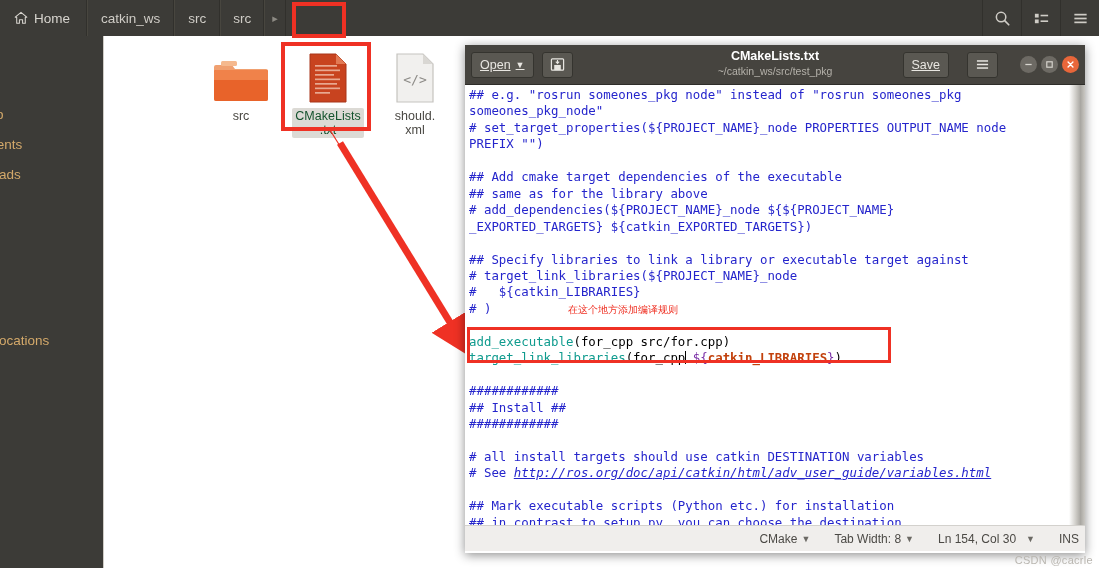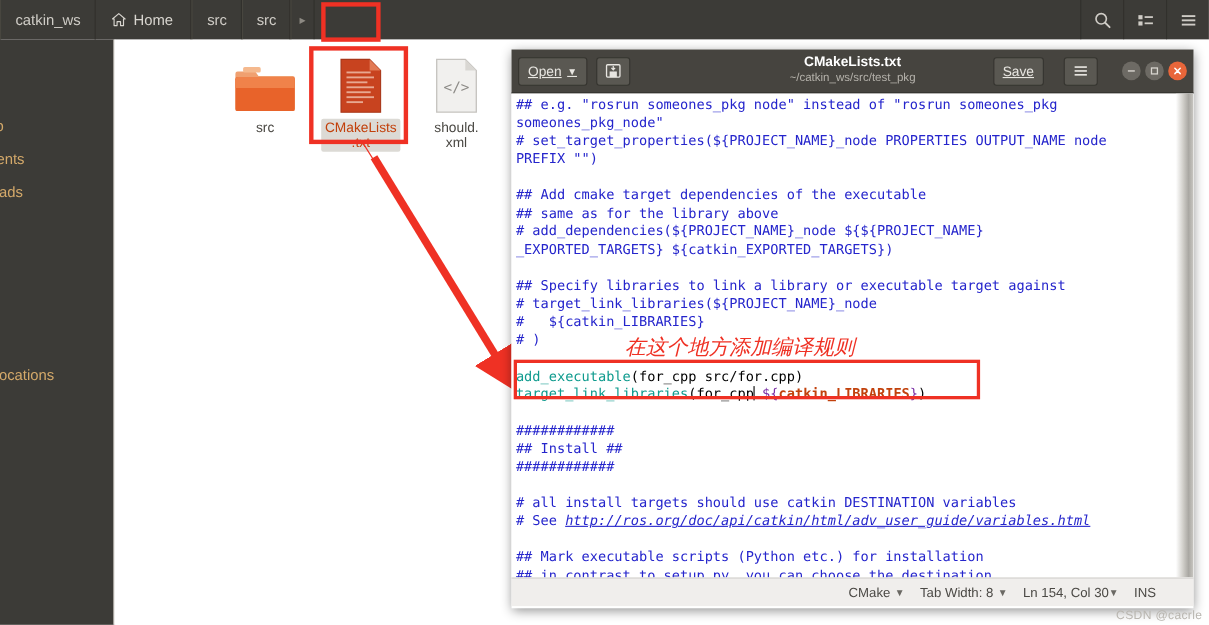--- a/index.html
+++ b/index.html
@@ -65,21 +65,21 @@
   #fm-iconview {
     position:absolute; left:104px; top:36px; right:0; bottom:0;
     background:#ffffff;
   }
   .file-item {
     position:absolute; width:88px; text-align:center;
     font-size:12.5px; color:#4a4843; line-height:14px; cursor:default;
   }
   .file-item .ficon { height:62px; display:flex; align-items:flex-end; justify-content:center; }
   .file-item .flabel { margin-top:4px; display:inline-block; padding:1px 3px; border-radius:2px; }
-  .file-item.selected .flabel { background:#dcdad5; color:#c2410c; }
+  .file-item.selected .flabel { background:#dcdad5; color:#14532d; }
 
   
   #file-highlight {
     position:absolute; left:281px; top:42px; width:90px; height:89px;
     border:4px solid #ef3124; z-index:20; pointer-events:none;
   }
 
   
   #red-arrow { position:absolute; left:270px; top:120px; width:250px; height:250px; z-index:19; pointer-events:none; }
 
@@ -128,61 +128,61 @@
   .url  { color:#2525cc; font-style:italic; text-decoration:underline; }
   .caret { display:inline-block; width:1px; height:13px; background:#000;
            vertical-align:-2px; margin:0 -0.5px; }
 
   #code-highlight {
     position:absolute; left:2px; top:242px; width:424px; height:36px;
     border:3px solid #ef3124; z-index:5; pointer-events:none;
   }
   #cn-annotation {
     position:absolute; left:103px; top:218px;
-    font-size:19px; color:#ef3124;
+    font-size:10px; color:#ef3124;
     font-family:"DejaVu Sans", sans-serif; white-space:nowrap;
-    z-index:6; pointer-events:none;font-style:italic;
+    z-index:6; pointer-events:none;
   }
   #gedit-scroll-shadow {
     position:absolute; right:0; top:0; width:16px; height:100%;
     background:linear-gradient(to right,#ffffff 0%,#cfcdc8 42%,#a9a7a2 72%,#c9c7c2 100%);
   }
 
   
   #gedit-statusbar {
     position:relative; height:26px; background:#f0eeec;
     border-top:1px solid #d3d1cd;
     display:flex; align-items:center; justify-content:flex-end;
-    gap:14px; padding-right:34px;
+    gap:24px; padding-right:6px;
     font-size:12px; color:#4b4945;
   }
   .sb-btn { display:flex; align-items:center; gap:4px; cursor:pointer; white-space:nowrap; }
   .carat { font-size:9px; color:#6b6964; }
 
   #watermark {
     position:absolute; right:6px; bottom:2px;
     font-size:11px; color:#b9b6b0; letter-spacing:.3px;
     z-index:40; pointer-events:none;margin-top:16px;
   }
 </style>
 </head>
 <body>
 
 <div id="fm-window">
 
   <div id="fm-headerbar">
-    <div class="crumb">catkin_ws</div>
     <div class="crumb home">
       <span class="home-icon">
         <svg width="14" height="14" viewBox="0 0 16 16">
           <path d="M8 1.6 1.4 7.1h1.7V14h3.1V9.9h3.6V14h3.1V7.1h1.7z" fill="none" stroke="#d8d5cf" stroke-width="1.2" stroke-linejoin="round"></path>
         </svg>
       </span>
       <span>Home</span>
     </div>
+    <div class="crumb">catkin_ws</div>
     <div class="crumb">src</div>
     <div class="crumb tail">src</div>
     <div class="crumb arrowcell">▸</div>
 
     <div id="fm-header-actions">
       <div class="hdr-btn">
         <svg width="17" height="17" viewBox="0 0 18 18">
           <circle cx="7.5" cy="7.5" r="5" fill="none" stroke="#cfccc6" stroke-width="1.6"></circle>
           <line x1="11.3" y1="11.3" x2="15.6" y2="15.6" stroke="#cfccc6" stroke-width="1.8" stroke-linecap="round"></line>
         </svg>

